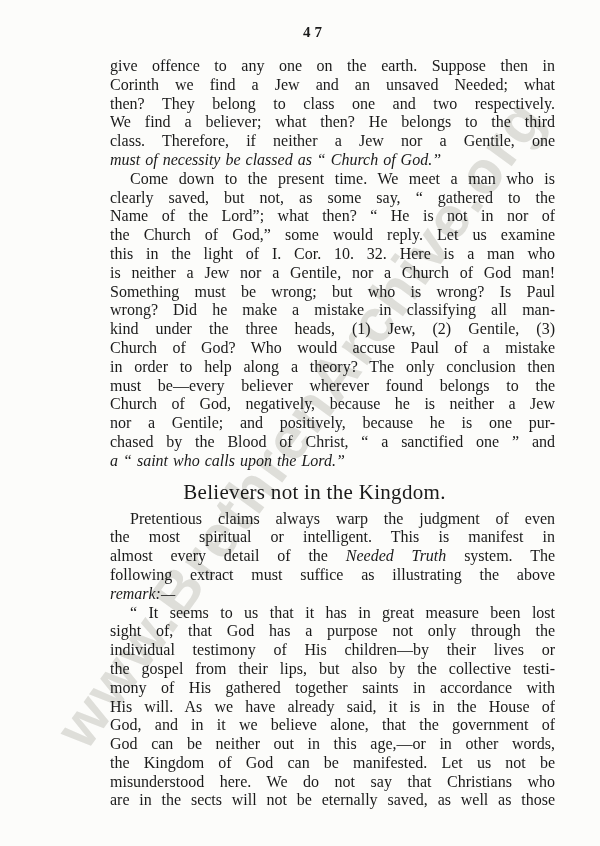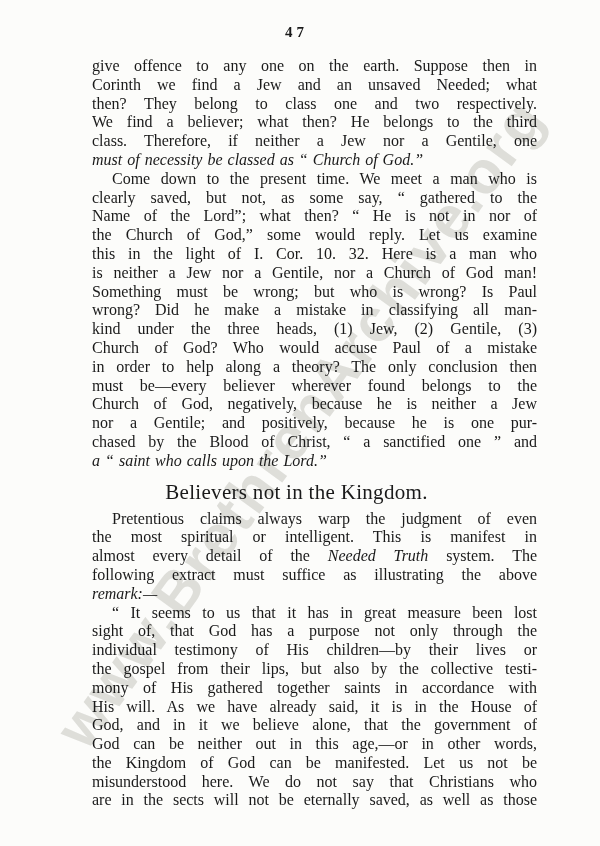--- a/index.html
+++ b/index.html
@@ -29,21 +29,21 @@
     font-weight: bold;
     font-size: 60px;
     letter-spacing: 2px;
     color: rgba(160, 160, 152, 0.33);
     white-space: nowrap;
     z-index: 0;
     user-select: none;
   }
   .text-column {
     position: absolute;
-    left: 56px;
+    left: 74px;
     top: 24px;
     width: 481px;
     z-index: 1;
   }
   .page-number {
     text-align: center;
     font-weight: bold;
     font-size: 15px;
     letter-spacing: 4px;
     height: 18px;

